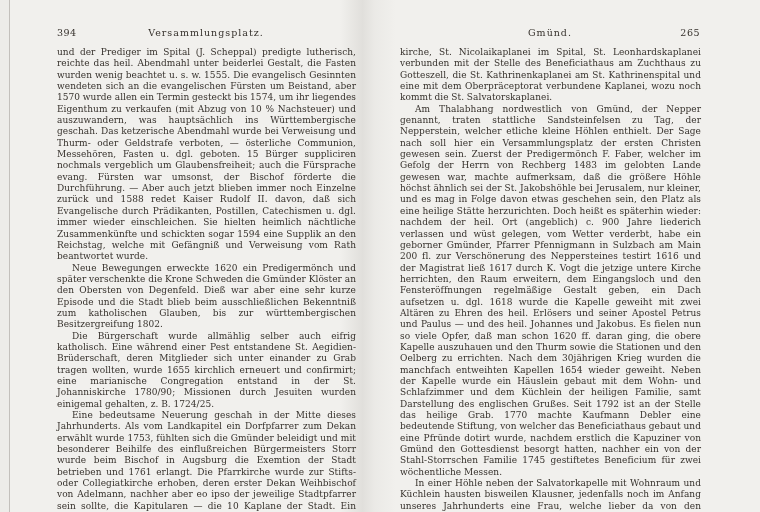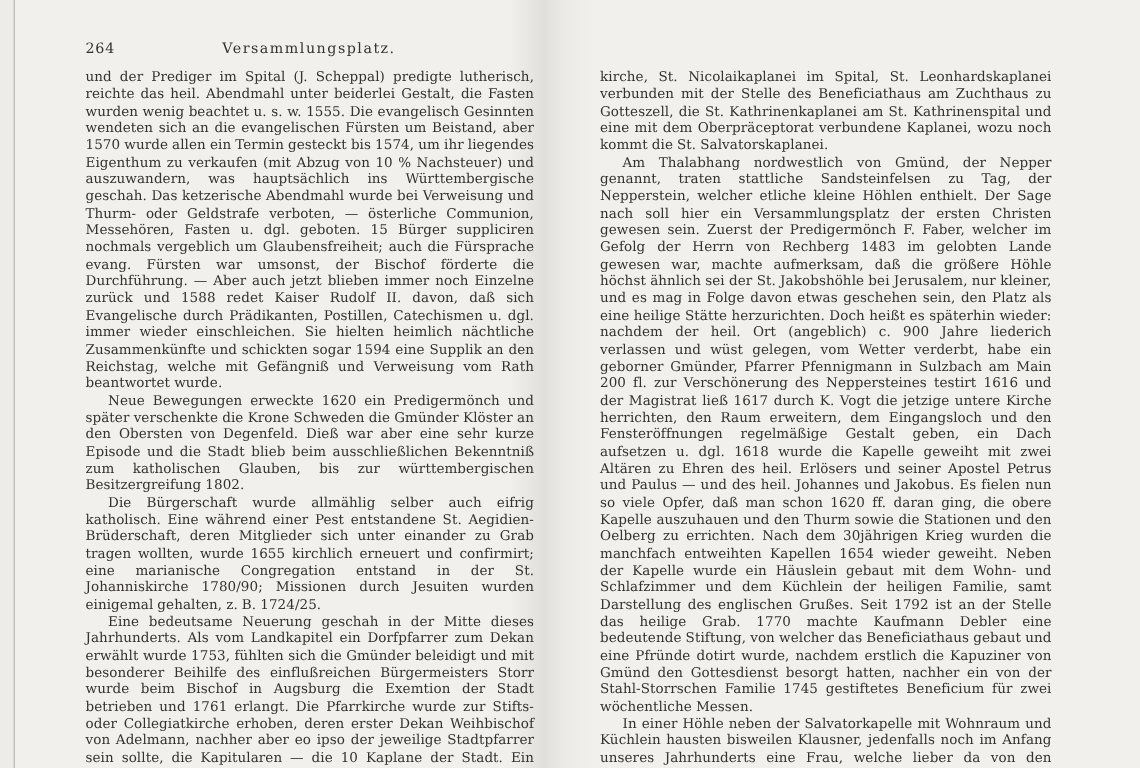--- a/index.html
+++ b/index.html
@@ -88,33 +88,37 @@
 </head>
 <body>
 
 <div class="spread">
   <div class="outer-left"></div>
   <div class="left-edge"></div>
   <div class="gutter"></div>
 
   <div class="page page-left">
     <div class="pagehead">
-      <span class="pageno at-left">264</span>
+      <span class="pageno at-left">394</span>
       <span class="runtitle">Versammlungsplatz.</span>
     </div>
     <div class="textblock">
       <p>und der Prediger im Spital (J. Scheppal) predigte lutherisch, reichte das heil. Abendmahl unter beiderlei Gestalt, die Fasten wurden wenig beachtet u. s. w. 1555. Die evangelisch Gesinnten wendeten sich an die evangelischen Fürsten um Beistand, aber 1570 wurde allen ein Termin gesteckt bis 1574, um ihr liegendes Eigenthum zu verkaufen (mit Abzug von 10 % Nachsteuer) und auszuwandern, was hauptsächlich ins Württembergische geschah. Das ketzerische Abendmahl wurde bei Verweisung und Thurm- oder Geldstrafe verboten, — österliche Communion, Messehören, Fasten u. dgl. geboten. 15 Bürger suppliciren nochmals vergeblich um Glaubensfreiheit; auch die Fürsprache evang. Fürsten war umsonst, der Bischof förderte die Durchführung. — Aber auch jetzt blieben immer noch Einzelne zurück und 1588 redet Kaiser Rudolf II. davon, daß sich Evangelische durch Prädikanten, Postillen, Catechismen u. dgl. immer wieder einschleichen. Sie hielten heimlich nächtliche Zusammenkünfte und schickten sogar 1594 eine Supplik an den Reichstag, welche mit Gefängniß und Verweisung vom Rath beantwortet wurde.</p>
       <p class="indent">Neue Bewegungen erweckte 1620 ein Predigermönch und später verschenkte die Krone Schweden die Gmünder Klöster an den Obersten von Degenfeld. Dieß war aber eine sehr kurze Episode und die Stadt blieb beim ausschließlichen Bekenntniß zum katholischen Glauben, bis zur württembergischen Besitzergreifung 1802.</p>
       <p class="indent">Die Bürgerschaft wurde allmählig selber auch eifrig katholisch. Eine während einer Pest entstandene St. Aegidien-Brüderschaft, deren Mitglieder sich unter einander zu Grab tragen wollten, wurde 1655 kirchlich erneuert und confirmirt; eine marianische Congregation entstand in der St. Johanniskirche 1780/90; Missionen durch Jesuiten wurden einigemal gehalten, z. B. 1724/25.</p>
       <p class="indent">Eine bedeutsame Neuerung geschah in der Mitte dieses Jahrhunderts. Als vom Landkapitel ein Dorfpfarrer zum Dekan erwählt wurde 1753, fühlten sich die Gmünder beleidigt und mit besonderer Beihilfe des einflußreichen Bürgermeisters Storr wurde beim Bischof in Augsburg die Exemtion der Stadt betrieben und 1761 erlangt. Die Pfarrkirche wurde zur Stifts- oder Collegiatkirche erhoben, deren erster Dekan Weihbischof von Adelmann, nachher aber eo ipso der jeweilige Stadtpfarrer sein sollte, die Kapitularen — die 10 Kaplane der Stadt. Ein neues Kapitelshaus wurde sofort 1764 gebaut und der Kaiser schickte auch gleich ein Precistendiplom; die bischöfliche Bestätigung der Kapitelsstatuten erfolgte erst 1778; — die Aufhebung durch Württemberg 1803.</p>
 
     </div>
   </div>
 
   <div class="page page-right">
+    <div class="pagehead">
+      <span class="runtitle">Gmünd.</span>
+      <span class="pageno at-right">265</span>
+    </div>
     <div class="textblock">
       <p>kirche, St. Nicolaikaplanei im Spital, St. Leonhardskaplanei verbunden mit der Stelle des Beneficiathaus am Zuchthaus zu Gotteszell, die St. Kathrinenkaplanei am St. Kathrinenspital und eine mit dem Oberpräceptorat verbundene Kaplanei, wozu noch kommt die St. Salvatorskaplanei.</p>
       <p class="indent">Am Thalabhang nordwestlich von Gmünd, der Nepper genannt, traten stattliche Sandsteinfelsen zu Tag, der Nepperstein, welcher etliche kleine Höhlen enthielt. Der Sage nach soll hier ein Versammlungsplatz der ersten Christen gewesen sein. Zuerst der Predigermönch F. Faber, welcher im Gefolg der Herrn von Rechberg 1483 im gelobten Lande gewesen war, machte aufmerksam, daß die größere Höhle höchst ähnlich sei der St. Jakobshöhle bei Jerusalem, nur kleiner, und es mag in Folge davon etwas geschehen sein, den Platz als eine heilige Stätte herzurichten. Doch heißt es späterhin wieder: nachdem der heil. Ort (angeblich) c. 900 Jahre liederich verlassen und wüst gelegen, vom Wetter verderbt, habe ein geborner Gmünder, Pfarrer Pfennigmann in Sulzbach am Main 200 fl. zur Verschönerung des Neppersteines testirt 1616 und der Magistrat ließ 1617 durch K. Vogt die jetzige untere Kirche herrichten, den Raum erweitern, dem Eingangsloch und den Fensteröffnungen regelmäßige Gestalt geben, ein Dach aufsetzen u. dgl. 1618 wurde die Kapelle geweiht mit zwei Altären zu Ehren des heil. Erlösers und seiner Apostel Petrus und Paulus — und des heil. Johannes und Jakobus. Es fielen nun so viele Opfer, daß man schon 1620 ff. daran ging, die obere Kapelle auszuhauen und den Thurm sowie die Stationen und den Oelberg zu errichten. Nach dem 30jährigen Krieg wurden die manchfach entweihten Kapellen 1654 wieder geweiht. Neben der Kapelle wurde ein Häuslein gebaut mit dem Wohn- und Schlafzimmer und dem Küchlein der heiligen Familie, samt Darstellung des englischen Grußes. Seit 1792 ist an der Stelle das heilige Grab. 1770 machte Kaufmann Debler eine bedeutende Stiftung, von welcher das Beneficiathaus gebaut und eine Pfründe dotirt wurde, nachdem erstlich die Kapuziner von Gmünd den Gottesdienst besorgt hatten, nachher ein von der Stahl-Storrschen Familie 1745 gestiftetes Beneficium für zwei wöchentliche Messen.</p>
       <p class="indent">In einer Höhle neben der Salvatorkapelle mit Wohnraum und Küchlein hausten bisweilen Klausner, jedenfalls noch im Anfang unseres Jahrhunderts eine Frau, welche lieber da von den Opfergaben lebte, als ins Spital sich aufnehmen ließ. Der breite bequeme Weg zum Salvator wurde erst 1795 angelegt.</p>
 
     </div>
   </div>
 </div>
 
 </body></html>

